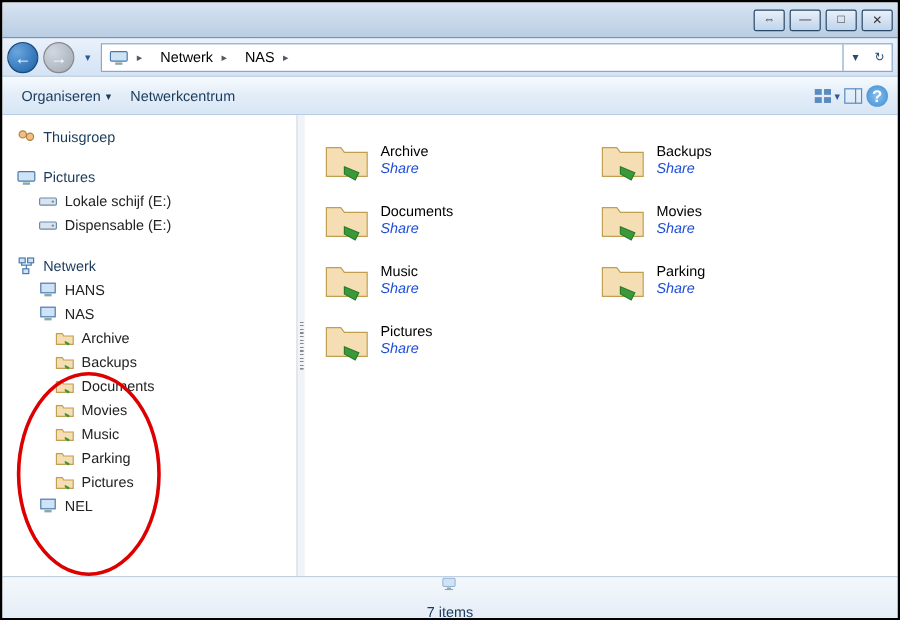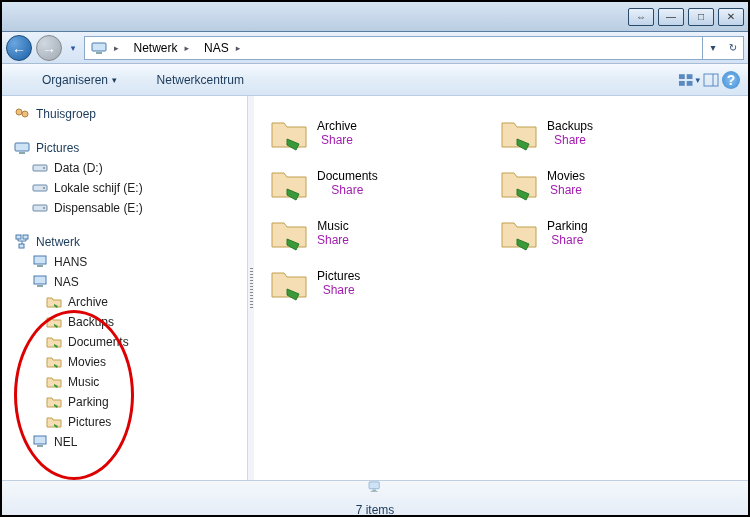--- a/index.html
+++ b/index.html
@@ -19,45 +19,45 @@
 .address .seg { padding: 0 6px; display: flex; align-items: center; gap: 4px; height: 100%; cursor: pointer; }
 .address .chev { color: #556; font-size: 9px; padding: 0 3px; }
 .addr-ico { width: 16px; height: 16px; }
 .addrctl { display: flex; border-left: 1px solid #8aa8c8; height: 100%; }
 .addrctl span { width: 20px; display: flex; align-items: center; justify-content: center; color: #2a4a6a; font-size: 10px; cursor: pointer; }
 .search { width: 200px; height: 24px; background: #fff; border: 1px solid #8aa8c8; display: flex; align-items: center; padding: 0 4px; font-size: 12px; color: #777; font-style: italic; }
 .search .mag { margin-left: auto; color: #2a5a9a; font-style: normal; font-size: 13px; }
 
 
 .toolbar { height: 32px; background: linear-gradient(#f6fafe,#e2edf8 50%,#d8e6f5); border-bottom: 1px solid #b8cde4; display: flex; align-items: center; padding: 0 8px; font-size: 12px; color: #1a3a5a; }
-.tbitem { padding: 4px 8px; display: flex; align-items: center; gap: 4px; cursor: pointer; border-radius: 2px; margin-left: 24px; }
+.tbitem { padding: 4px 8px; display: flex; align-items: center; gap: 4px; cursor: pointer; border-radius: 2px; }
 .tbsep { flex: 1; }
 .tbicon { width: 22px; height: 22px; display: flex; align-items: center; justify-content: center; color: #2a5a9a; cursor: pointer; font-size: 14px; }
 
 
-.body { display: flex; height: 384px; text-align: center; }
+.body { display: flex; height: 384px; }
 .sidebar { width: 246px; background: #fff; border-right: 1px solid #d0d8e0; overflow: hidden; padding: 8px 0; font-size: 12px; position: relative; }
 .splitter { width: 6px; background: #f0f4f8; cursor: ew-resize; display: flex; align-items: center; justify-content: center; }
 .gripper { width: 3px; height: 40px; background: repeating-linear-gradient(#888 0 1px, transparent 1px 3px); }
 .content { flex: 1; background: #fff; padding: 12px 8px; display: flex; flex-wrap: wrap; align-content: flex-start; gap: 0; }
 
 .sb-group { margin-bottom: 14px; }
 .sb-head { display: flex; align-items: center; gap: 6px; padding: 2px 12px; color: #1a3a5a; cursor: pointer; }
 .sb-item { display: flex; align-items: center; gap: 6px; padding: 2px 12px 2px 30px; color: #222; cursor: pointer; }
 .sb-item.l2 { padding-left: 44px; }
 .sb-ico { width: 16px; height: 16px; flex-shrink: 0; }
 
 .circle-annot { position: absolute; left: 12px; top: 214px; width: 120px; height: 170px; border: 3px solid #d00; border-radius: 50%; pointer-events: none; }
 
 
 .tile { width: 230px; height: 50px; display: flex; align-items: center; gap: 8px; padding: 2px 6px; cursor: pointer; border: 1px solid transparent; }
 .tile-ico { width: 40px; height: 40px; position: relative; }
 .tile-txt { display: flex; flex-direction: column; font-size: 12px; }
 .tile-name { color: #000; }
-.tile-sub { color: #a21caf; }
+.tile-sub { color: #1d4ed8; font-style: italic; }
 
 
 .status { height: 37px; background: linear-gradient(#f4f8fc,#e4ecf6); border-top: 1px solid #c0d0e0; display: flex; align-items: center; padding: 0 8px; gap: 10px; font-size: 12px; color: #1a3a5a; flex-direction: column; }
 .status-ico { width: 30px; height: 26px; }
 
 
 svg { display: block; }
 </style>
 </head>
 <body>
@@ -147,27 +147,20 @@
             <rect x="1" y="3" width="14" height="8" rx="1" fill="#cfe3f7" stroke="#4a7aac"></rect>
             <rect x="5" y="12" width="6" height="2" fill="#8aa"></rect>
           </svg>
         <span>Pictures</span>
       </div>
       <div class="sb-item">
         <svg class="sb-ico" viewBox="0 0 16 16">
             <rect x="1" y="5" width="14" height="6" rx="1" fill="#d8e4f0" stroke="#6a8aac"></rect>
             <circle cx="12" cy="8" r="1" fill="#888"></circle>
           </svg>
-        <span>Data (D:)</span>
-      </div>
-      <div class="sb-item">
-        <svg class="sb-ico" viewBox="0 0 16 16">
-            <rect x="1" y="5" width="14" height="6" rx="1" fill="#d8e4f0" stroke="#6a8aac"></rect>
-            <circle cx="12" cy="8" r="1" fill="#888"></circle>
-          </svg>
         <span>Lokale schijf (E:)</span>
       </div>
       <div class="sb-item">
         <svg class="sb-ico" viewBox="0 0 16 16">
             <rect x="1" y="5" width="14" height="6" rx="1" fill="#d8e4f0" stroke="#6a8aac"></rect>
             <circle cx="12" cy="8" r="1" fill="#888"></circle>
           </svg>
         <span>Dispensable (E:)</span>
       </div>
     </div>

